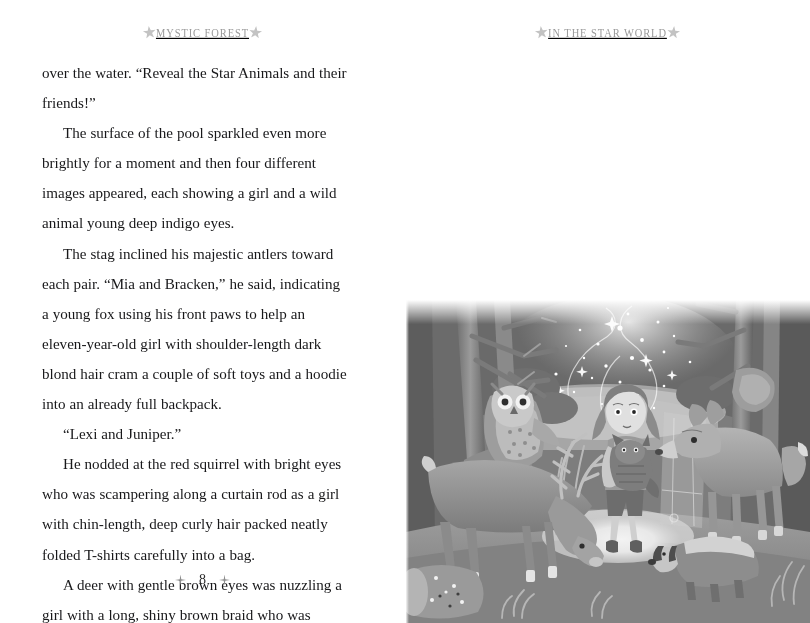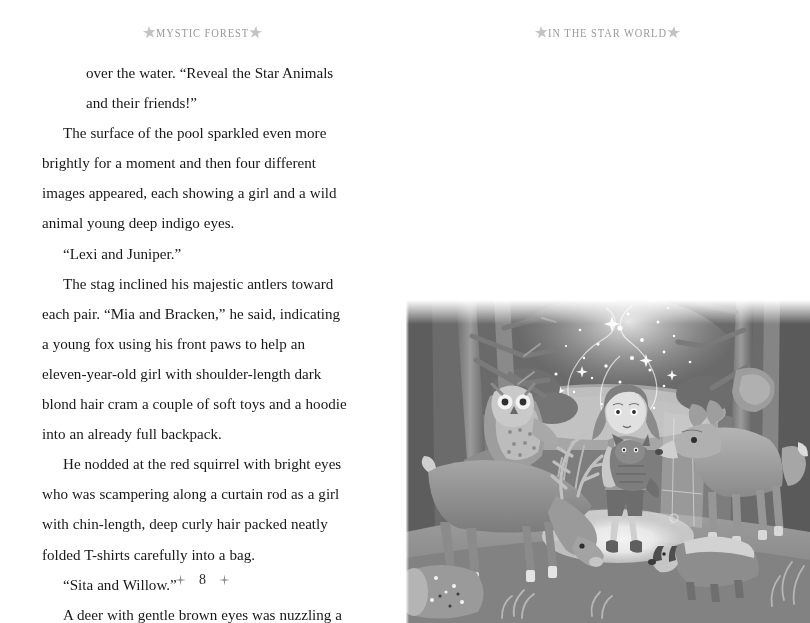--- a/index.html
+++ b/index.html
@@ -28,20 +28,21 @@
   .running-head {
     position: absolute;
     top: 22px;
     left: 0;
     width: 405px;
     height: 20px;
     display: flex;
     align-items: center;
     justify-content: center;
     gap: 0;
+    text-decoration: underline;
   }
   .rh-text {
     font-family: "Liberation Serif", "DejaVu Serif", serif;
     font-size: 10.5px;
     letter-spacing: 0.9px;
     color: #9a9a9a;
     text-transform: uppercase;
     font-variant: small-caps;
     white-space: nowrap;
     transform: scaleY(1.18);
@@ -68,21 +69,21 @@
     color: #18181a;
     text-align: left;
     word-spacing: 0.2px;
   }
   .col-left  { left: 42px; }
 
   .col p {
     margin: 0;
     text-indent: 21px;
   }
-  .col p.noindent { text-indent: 0; margin-left: 44px; }
+  .col p.noindent { text-indent: 0; }
 
   
   .folio {
     position: absolute;
     bottom: 36px;
     left: 0;
     width: 405px;
     display: flex;
     align-items: center;
     justify-content: center;
@@ -120,24 +121,23 @@
 
   <div class="running-head">
     <span class="star"></span>
     <span class="rh-text">Mystic Forest</span>
     <span class="star s2"></span>
   </div>
 
   <div class="col col-left">
     <p class="noindent">over the water. “Reveal the Star Animals and their friends!”</p>
     <p>The surface of the pool sparkled even more brightly for a moment and then four different images appeared, each showing a girl and a wild animal young deep indigo eyes.</p>
+    <p>The stag inclined his majestic antlers toward each pair. “Mia and Bracken,” he said, indicating a young fox using his front paws to help an eleven-year-old girl with shoulder-length dark blond hair cram a couple of soft toys and a hoodie into an already full backpack.</p>
     <p>“Lexi and Juniper.”</p>
-    <p>The stag inclined his majestic antlers toward each pair. “Mia and Bracken,” he said, indicating a young fox using his front paws to help an eleven-year-old girl with shoulder-length dark blond hair cram a couple of soft toys and a hoodie into an already full backpack.</p>
     <p>He nodded at the red squirrel with bright eyes who was scampering along a curtain rod as a girl with chin-length, deep curly hair packed neatly folded T-shirts carefully into a bag.</p>
-    <p>“Sita and Willow.”</p>
     <p>A deer with gentle brown eyes was nuzzling a girl with a long, shiny brown braid who was staring from one heap of jumbled-up clothes to</p>
   </div>
 
   <div class="folio">
     <span class="sparkle"></span>
     <span class="folio-num">8</span>
     <span class="sparkle"></span>
   </div>
 </div>
 

